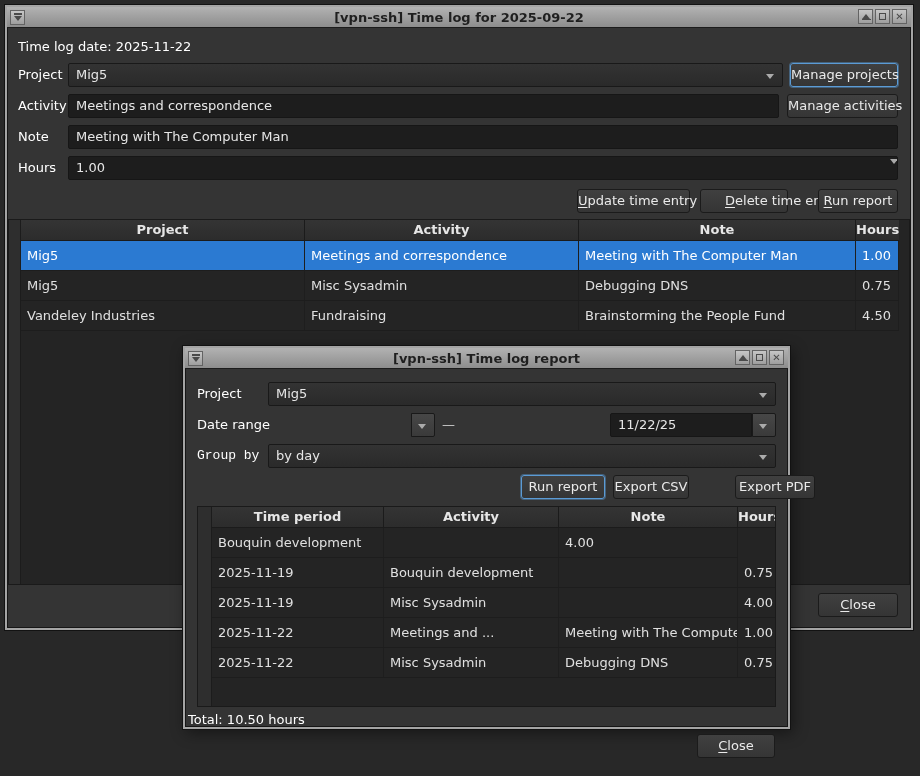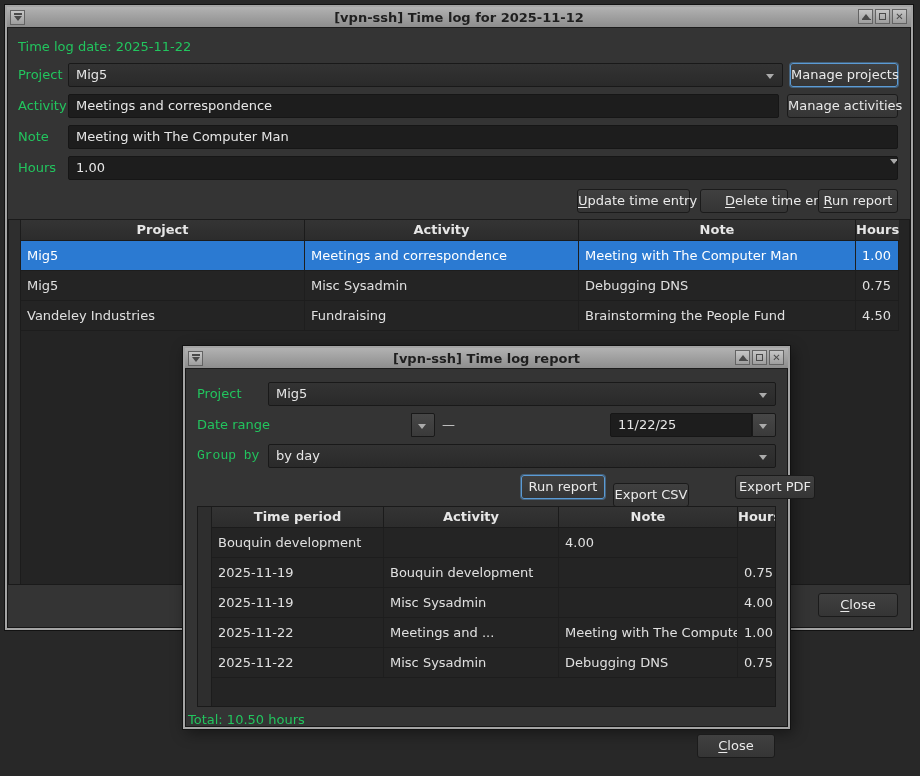--- a/index.html
+++ b/index.html
@@ -37,21 +37,21 @@
   }
   .tb-btn.left { margin-left:3px; }
   .tb-right { position:absolute; right:3px; top:2px; display:flex; z-index:2; }
   .menu-glyph { width:0; height:0; border-left:4px solid transparent; border-right:4px solid transparent; border-top:5px solid #4a4a4a; margin-top:3px; position:relative; }
   .menu-glyph::before { content:""; position:absolute; left:-4px; top:-8px; width:8px; height:2px; background:#4a4a4a; }
   .shade-glyph { width:0; height:0; border-left:4px solid transparent; border-right:4px solid transparent; border-bottom:5px solid #4a4a4a; }
   .shade-glyph::after { content:""; position:absolute; left:3px; bottom:3px; width:9px; height:1px; background:#4a4a4a; }
   .max-glyph { width:7px; height:7px; border:1px solid #4a4a4a; }
   .close-glyph { font-size:10px; font-weight:bold; color:#4a4a4a; line-height:1; }
 
-  .label { position:absolute; color:#22c55e; line-height:24px; }
+  .label { position:absolute; color:#ffffff; line-height:24px; }
   .entry {
     position:absolute; height:24px; background:#1d1d1d;
     border:1px solid #161616; border-radius:2px;
     color:#e6e6e6; line-height:22px; padding:0 7px;
     white-space:nowrap; overflow:hidden;
   }
   .combo {
     position:absolute; height:24px;
     background:linear-gradient(#333333,#2a2a2a);
     border:1px solid #191919; border-radius:2px;
@@ -111,21 +111,21 @@
   .rpttable  .thead, .rpttable  .trow { grid-template-columns:14px 172px 175px 179px 39px; }
 </style>
 </head>
 <body>
 
 <section class="window" style="left:5px; top:5px; width:908px; height:625px;">
   <div class="titlebar">
     <div class="tb-btn left">
         <span class="menu-glyph"></span>
       </div>
-    <div class="tb-title">[vpn-ssh] Time log for 2025-11-12</div>
+    <div class="tb-title">[vpn-ssh] Time log for 2025-09-22</div>
     <div class="tb-right">
       <div class="tb-btn">
           <span class="shade-glyph"></span>
         </div>
       <div class="tb-btn">
           <span class="max-glyph"></span>
         </div>
       <div class="tb-btn">
           <span class="close-glyph">✕</span>
         </div>
@@ -228,21 +228,21 @@
       <span class="arrow"></span>
     </div>
 
   <div class="label" style="left:12px; top:96px;font-family:Liberation Mono, monospace;">Group by</div>
   <div class="combo" style="left:83px; top:96px; width:508px;">
     <span>by day</span>
     <span class="arrow"></span>
   </div>
 
   <div class="btn focused" style="left:336px; top:127px; width:84px;">Run report</div>
-  <div class="btn" style="left:428px; top:127px; width:76px;margin-top:8px;">Export CSV</div>
+  <div class="btn" style="left:428px; top:127px; width:76px;">Export CSV</div>
   <div class="btn" style="left:511px; top:127px; width:80px;margin-left:39px;">Export PDF</div>
 
   <div class="tablewrap rpttable" style="left:12px; top:158px; width:579px; height:201px;">
     <div class="gutter-strip" style="width:14px;"></div>
     <div class="thead">
       <div class="th gut"></div>
       <div class="th">Time period</div>
       <div class="th">Activity</div>
       <div class="th">Note</div>
       <div class="th" style="border-right:none;">Hours</div>

